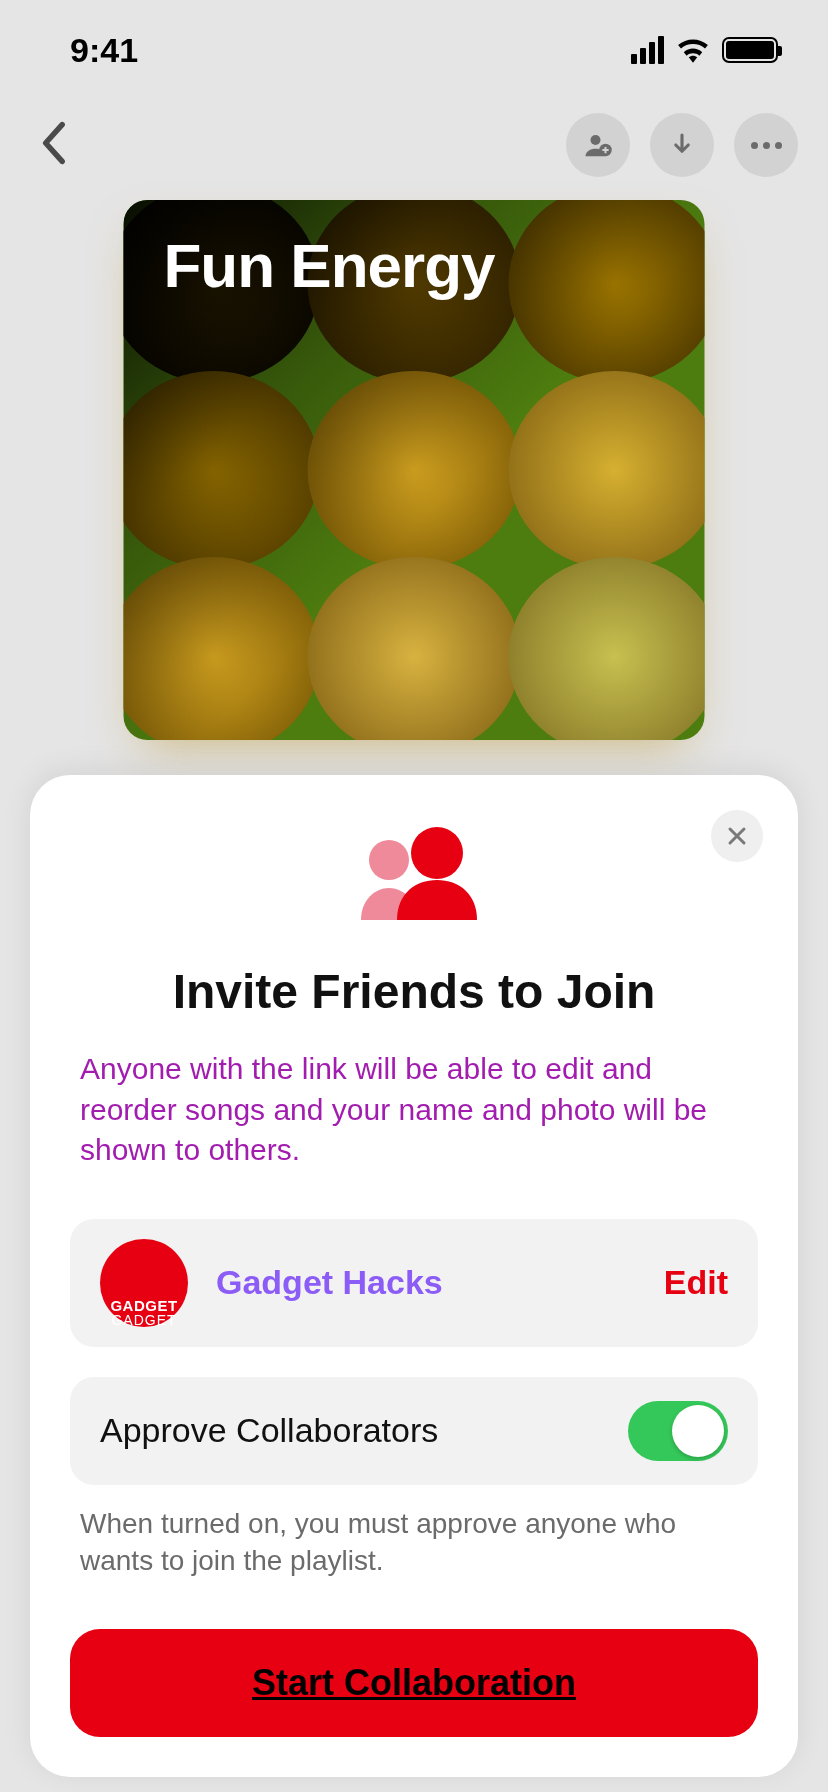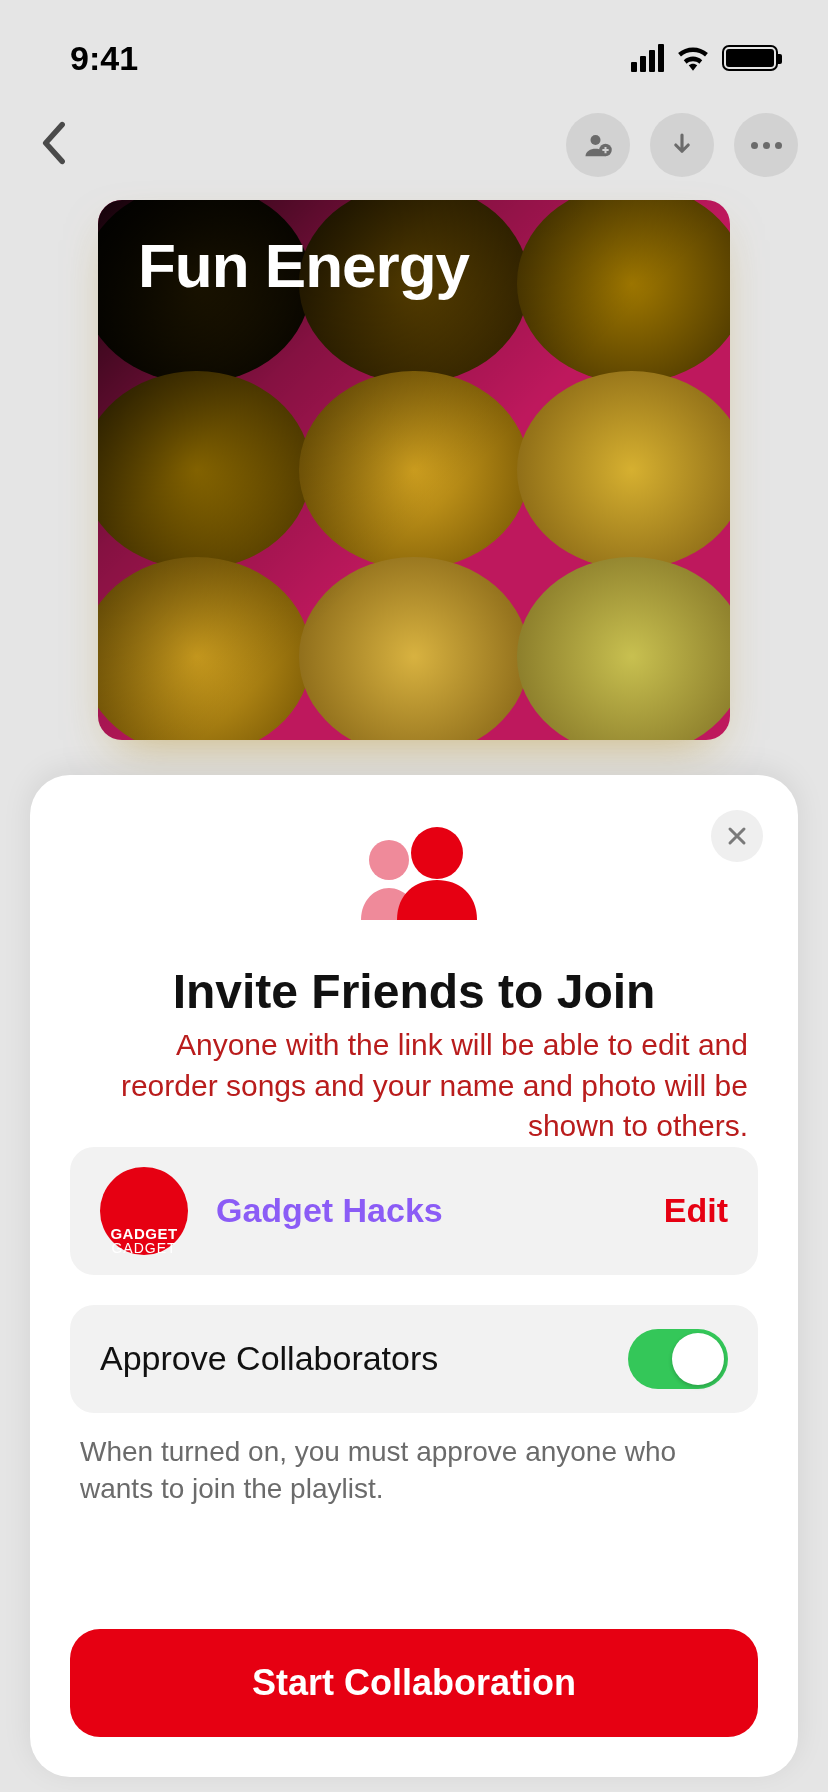--- a/index.html
+++ b/index.html
@@ -7,21 +7,21 @@
   body {
     font-family: -apple-system, "SF Pro Text", "Helvetica Neue", Arial, sans-serif;
     background: #e5e5e5;
     position: relative;
     overflow: hidden;
   }
 
   
   .status-bar {
     position: absolute;
-    top: 8px; left: 0; right: 0;
+    top: 0; left: 0; right: 0;
     height: 100px;
     display: flex;
     align-items: center;
     justify-content: space-between;
     padding: 0 50px 0 70px;
   }
   .status-time {
     font-size: 34px;
     font-weight: 600;
     color: #000;
@@ -88,24 +88,24 @@
   }
   .dots { display:flex; gap:5px; }
   .dots span { width:7px;height:7px;background:#6b6b6b;border-radius:50%; }
 
   
   .artwork {
     position:absolute;
     left:50%;
     transform:translateX(-50%);
     top:200px;
-    width:632px;
+    width:581px;
     height:540px;
     border-radius:24px;
-    background:#be185d;
+    background:#4d7c0f;
     overflow:hidden;
     box-shadow: 0 20px 50px -20px rgba(180,140,30,.6);
   }
   .circles {
     position:absolute;
     inset:-10px;
     display:grid;
     grid-template-columns:repeat(3,1fr);
     grid-template-rows:repeat(3,1fr);
   }
@@ -159,28 +159,29 @@
   .sheet-icon {
     align-self:center;
     margin-top:10px;
     margin-bottom:35px;
   }
   .sheet-title {
     text-align:center;
     font-size:48px;
     font-weight:700;
     color:#111;
-    margin-bottom:6px;
+    margin-bottom:30px;
   }
   .sheet-desc {
-    text-align:right;
+    text-align:left;
     font-size:30px;
     line-height:1.35;
-    color:#b91c1c;
+    color:#a21caf;
     padding: 0 10px;
+    margin-bottom:48px;
   }
   .profile-row {
     background:#f2f2f2;
     border-radius:24px;
     height:128px;
     display:flex;
     align-items:center;
     padding:0 30px;
     gap:28px;
     margin-bottom:30px;
@@ -232,29 +233,30 @@
   }
   .toggle-help {
     font-size:28px;
     color:#6b6b6b;
     line-height:1.35;
     padding:0 10px;
     margin-bottom:auto;
   }
   .cta-btn {
     background:#e60012;
-    color:#ffffff;
+    color:#000000;
     height:108px;
     border-radius:30px;
     display:flex;
     align-items:center;
     justify-content:center;
     font-size:36px;
     font-weight:600;
     margin-top:40px;
+    text-decoration:underline;
   }
 </style>
 </head>
 <body>
 
 <div class="status-bar">
   <div class="status-time">9:41</div>
   <div class="status-icons">
     <div class="signal-bars">
       <span></span>

